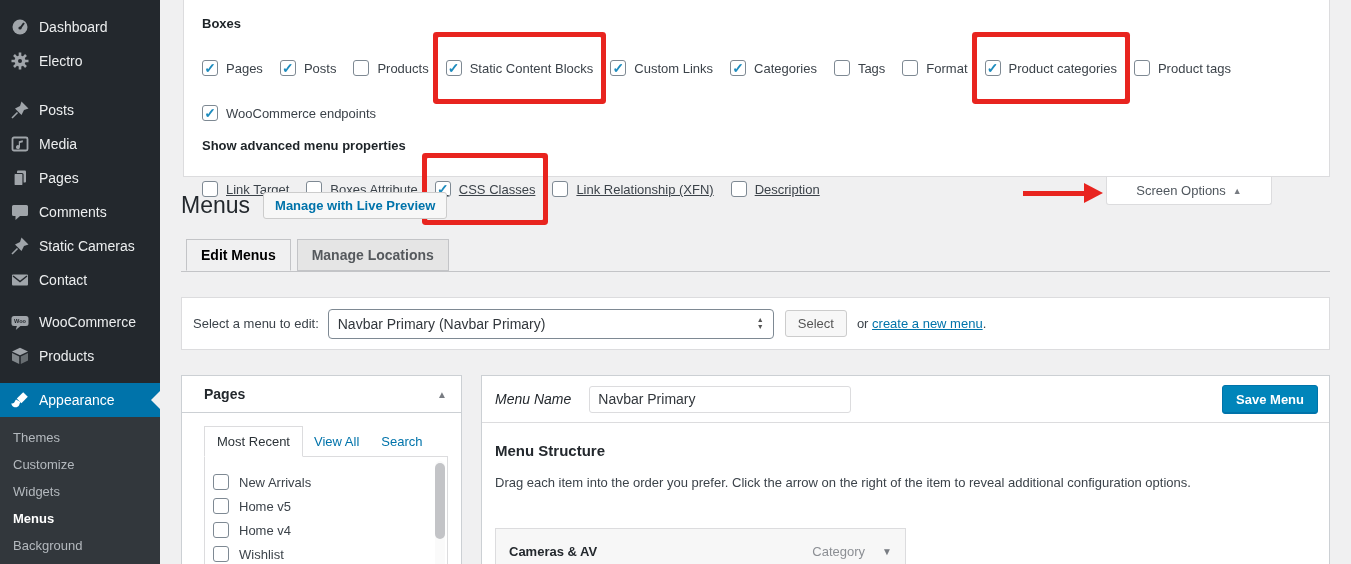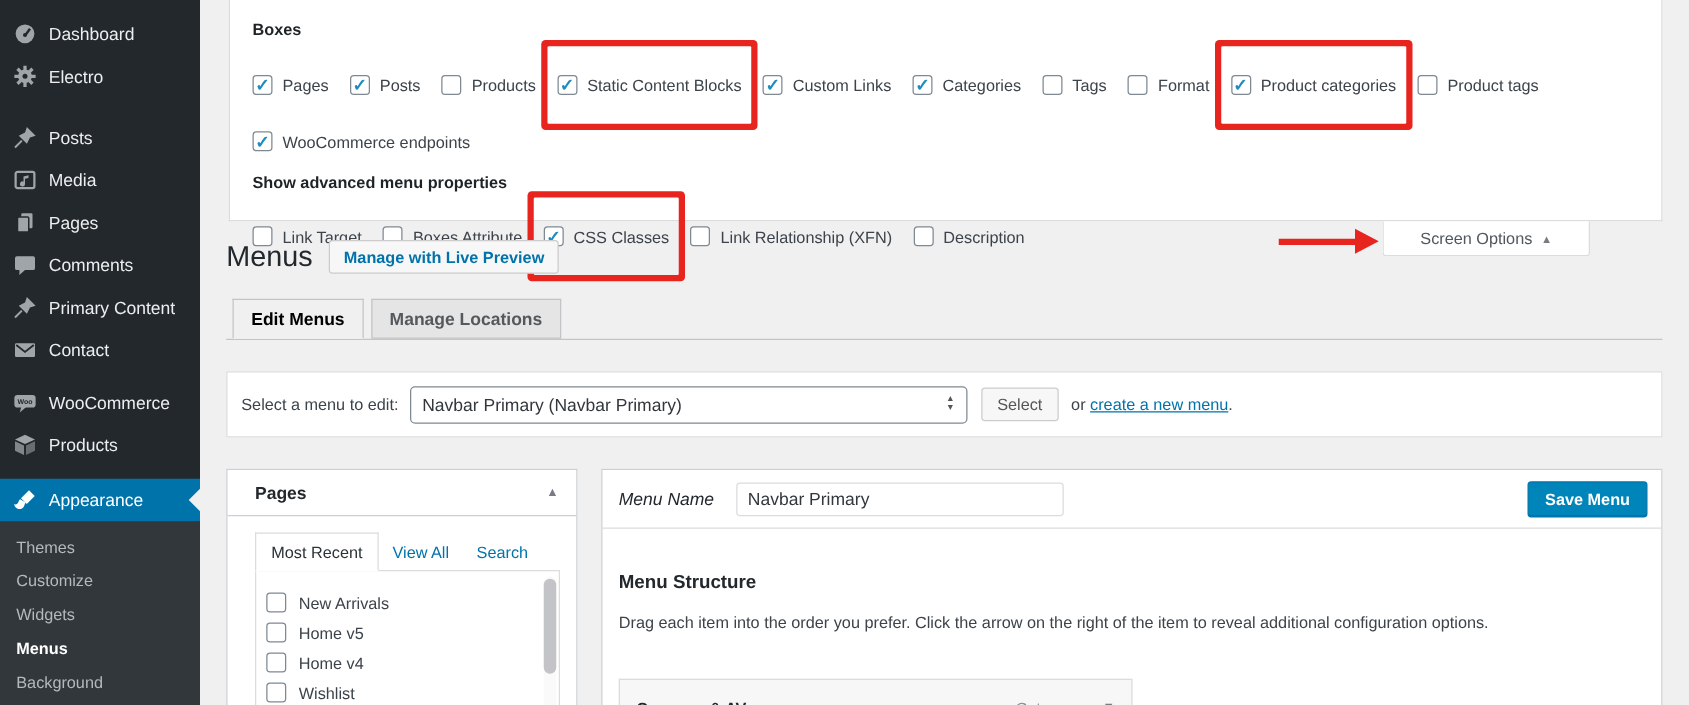--- a/index.html
+++ b/index.html
@@ -20,21 +20,21 @@
                   border:9px solid transparent; border-right-color:#f0f0f1; }
   #appearance-submenu { background:#32373c; padding:7px 0 10px; }
   .sb-sub { height:27px; display:flex; align-items:center; padding-left:13px; font-size:13px; color:#b4b9be; cursor:pointer; }
   .sb-sub.current { color:#fff; font-weight:bold; }
 
   
   #screen-options { position:absolute; left:183px; top:0; width:1147px; height:177px; background:#fff;
                     border:1px solid #dcdcde; border-top:none; padding:16px 18px; }
   .panel-title { font-weight:bold; font-size:13px; color:#1d2327; }
   .cb-row { display:flex; align-items:center; column-gap:17px; margin-top:14px; }
-  .cb-row.r3 { margin-top:13px; }
+  .cb-row.r3 { margin-top:13px;text-decoration:underline; }
   .cbi { display:inline-flex; align-items:center; gap:8px; color:#3c434a; font-size:13px; cursor:pointer; white-space:nowrap; }
   .cb { width:16px; height:16px; background:#fff; border:1px solid #7e8993; border-radius:3px;
         display:inline-flex; align-items:center; justify-content:center; flex:0 0 16px; }
   .cb.checked::after { content:"✓"; color:#1e8cbe; font-size:14px; font-weight:bold; line-height:1; margin-top:-1px; }
   .ring { box-shadow:0 0 0 5px #e8241f; padding:23px 8px; margin:-8px -8px; border-radius:1px; }
   .adv-title { margin-top:17px; }
 
   
   #screen-options-tab { position:absolute; left:1106px; top:177px; width:166px; height:28px; background:#fff;
                         border:1px solid #dcdcde; border-top:none; border-radius:0 0 3px 3px;
@@ -89,21 +89,21 @@
   
   #editor-card { position:absolute; left:481px; top:375px; width:849px; height:200px; background:#fff; border:1px solid #ccd0d4; }
   #name-bar { height:47px; display:flex; align-items:center; padding:0 11px 0 13px; border-bottom:1px solid #dcdcde; }
   #menu-name-label { font-style:italic; font-size:14px; color:#23282d; }
   #menu-name-input { margin-left:18px; width:262px; height:27px; border:1px solid #dcdcde; border-radius:3px;
                      padding:0 8px; font-size:14px; color:#32373c; font-family:"Liberation Sans",sans-serif; }
   #name-spacer { flex:1; }
   #save-menu-btn { background:#0085ba; border:1px solid #0073aa; box-shadow:inset 0 -1px 0 #0073aa; border-radius:3px;
                    color:#fff; font-weight:bold; font-size:13px; padding:6px 13px; cursor:pointer; }
   #editor-body { padding:12px 14px 0 13px; }
-  #structure-title { font-size:15px; font-weight:bold; color:#23282d; margin-top:22px; }
+  #structure-title { font-size:15px; font-weight:bold; color:#23282d; margin-top:7px; }
   #structure-help { font-size:13px; color:#3c434a; margin-top:16px; }
   #menu-item-bar { margin-top:38px; width:411px; height:46px; background:#f7f7f7; border:1px solid #dcdcde;
                    display:flex; align-items:center; padding:0 13px; cursor:move; }
   #menu-item-title { flex:1; font-size:13px; font-weight:bold; color:#23282d; }
   #menu-item-type { font-size:13px; color:#8c8f94; }
   #menu-item-toggle { font-size:10px; color:#787c82; margin-left:17px; cursor:pointer; }
 </style>
 </head>
 <body>
 
@@ -152,21 +152,21 @@
       <svg class="i" viewBox="0 0 20 20">
           <path d="M3.5 3h13A1.5 1.5 0 0 1 18 4.5v8a1.5 1.5 0 0 1-1.5 1.5H10l-4.5 4v-4h-2A1.5 1.5 0 0 1 2 12.5v-8A1.5 1.5 0 0 1 3.5 3z"></path>
         </svg>
       <span>Comments</span>
     </div>
     <div class="sb-item">
       <svg class="i" viewBox="0 0 20 20">
           <path d="M11.5 1.5L18.5 8.5 14 10l-2.5 5L5 8.5 10 6z"></path>
           <path d="M7.5 12.5L2 18" class="st" style="stroke-width:1.6"></path>
         </svg>
-      <span>Primary Content</span>
+      <span>Static Cameras</span>
     </div>
     <div class="sb-item">
       <svg class="i" viewBox="0 0 20 20">
           <rect x="2" y="4.5" width="16" height="11" rx="1"></rect>
           <path d="M3 6l7 5.5L17 6" class="st" style="stroke:#23282d;stroke-width:1.5;fill:none"></path>
         </svg>
       <span>Contact</span>
     </div>
     <div class="sb-gap2"></div>
     <div class="sb-item">

